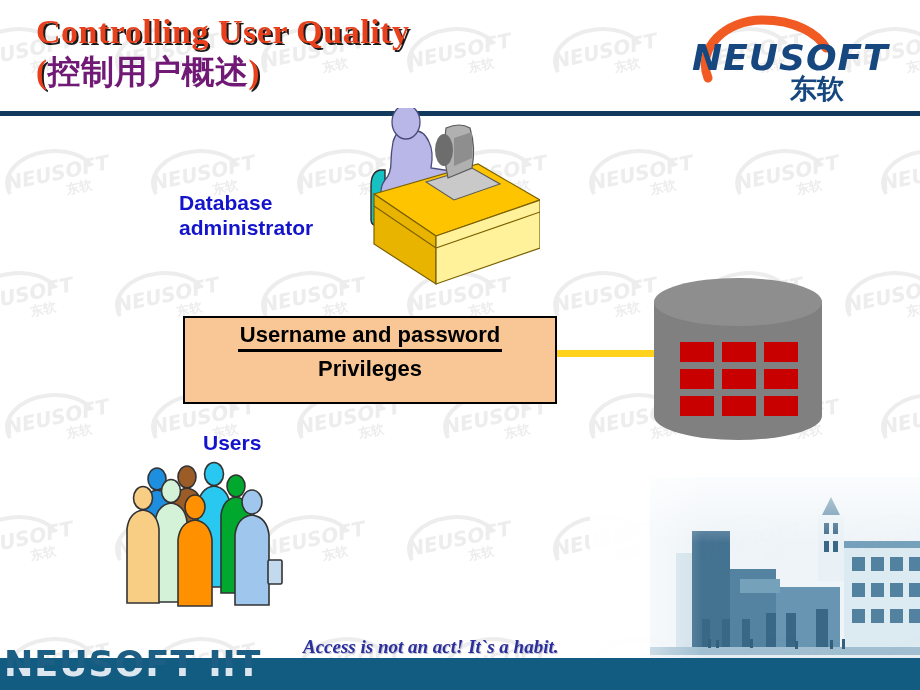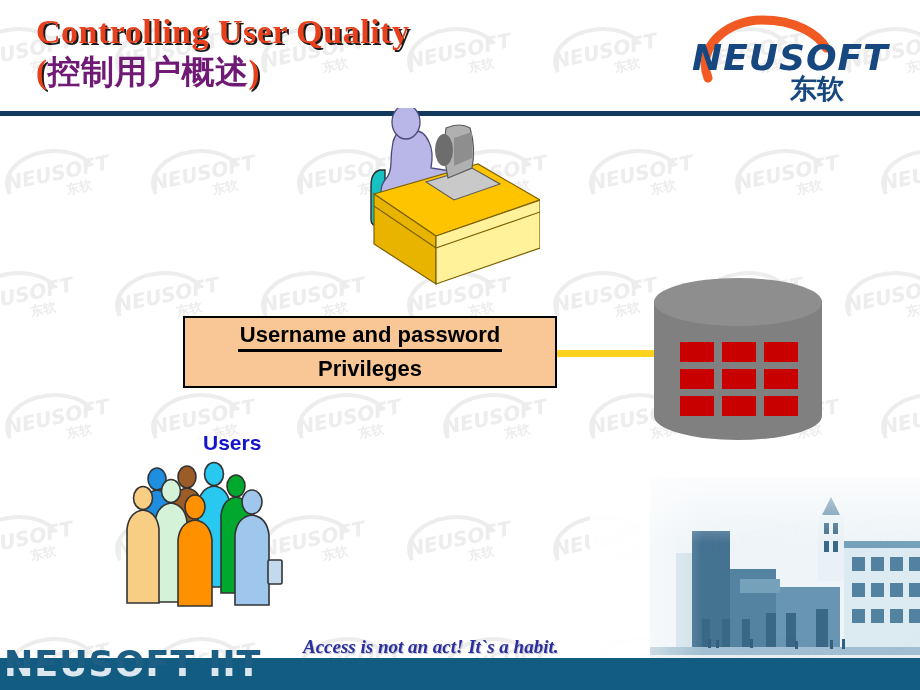--- a/index.html
+++ b/index.html
@@ -139,21 +139,21 @@
     background: #FFD21E;
     z-index: 4;
   }
 
   
   #credentials-box {
     position: absolute;
     left: 183px;
     top: 316px;
     width: 374px;
-    height: 72px;
+    height: 88px;
     background: #F9C795;
     border: 2px solid #000000;
     z-index: 6;
     box-sizing: border-box;
     text-align: center;
   }
   #cred-line1 {
     display: inline-block;
     margin-top: 3px;
     font-size: 22px;
@@ -710,20 +710,22 @@
     <div class="title-line">Controlling User Quality</div>
     <div class="title-line title-line-2"><span class="paren-red">(</span><span class="cn-black">控制用户概述</span><span class="paren-red">)</span></div>
   </div>
 
   <svg id="neusoft-logo" viewBox="0 0 226 98">
     <path d="M30 70 C 18 40, 48 12, 84 12 C 118 12, 140 26, 148 40" fill="none" stroke="#F15A22" stroke-width="9" stroke-linecap="round"></path>
     <text x="14" y="62" font-family="DejaVu Sans, sans-serif" font-size="36" font-weight="bold" font-style="italic" fill="#16477E" letter-spacing="1">NEUSOFT</text>
     <text x="112" y="90" font-family="DejaVu Sans, sans-serif" font-size="27" font-weight="bold" fill="#16477E">东软</text>
   </svg>
 
+  <div class="blue-label" id="label-dba">Database
+administrator</div>
 
   <svg id="desk-illustration" viewBox="0 0 200 196">
 
     <path d="M40 62 q-9 2 -9 16 l0 34 q0 6 8 6 l6 0 0 -56 z" fill="#16C1C1" stroke="#2b2b2b" stroke-width="1.4"></path>
 
     <path d="M66 22 q-10 0 -13 12 q-2 11 -2 20 q0 12 -6 18 q-4 5 -4 12 l0 10 l42 0 q4 -12 16 -16 l22 -6 q2 -6 -4 -8 l-26 -4 q3 -16 -2 -26 q-5 -12 -17 -12 z" fill="#B8B7E8" stroke="#4b4b78" stroke-width="1.3"></path>
 
     <ellipse cx="66" cy="14" rx="14" ry="17" fill="#B8B7E8" stroke="#4b4b78" stroke-width="1.3"></ellipse>
 
     <polygon points="34,86 138,56 200,92 96,128" fill="#FFC400" stroke="#7a6000" stroke-width="1.2"></polygon>

